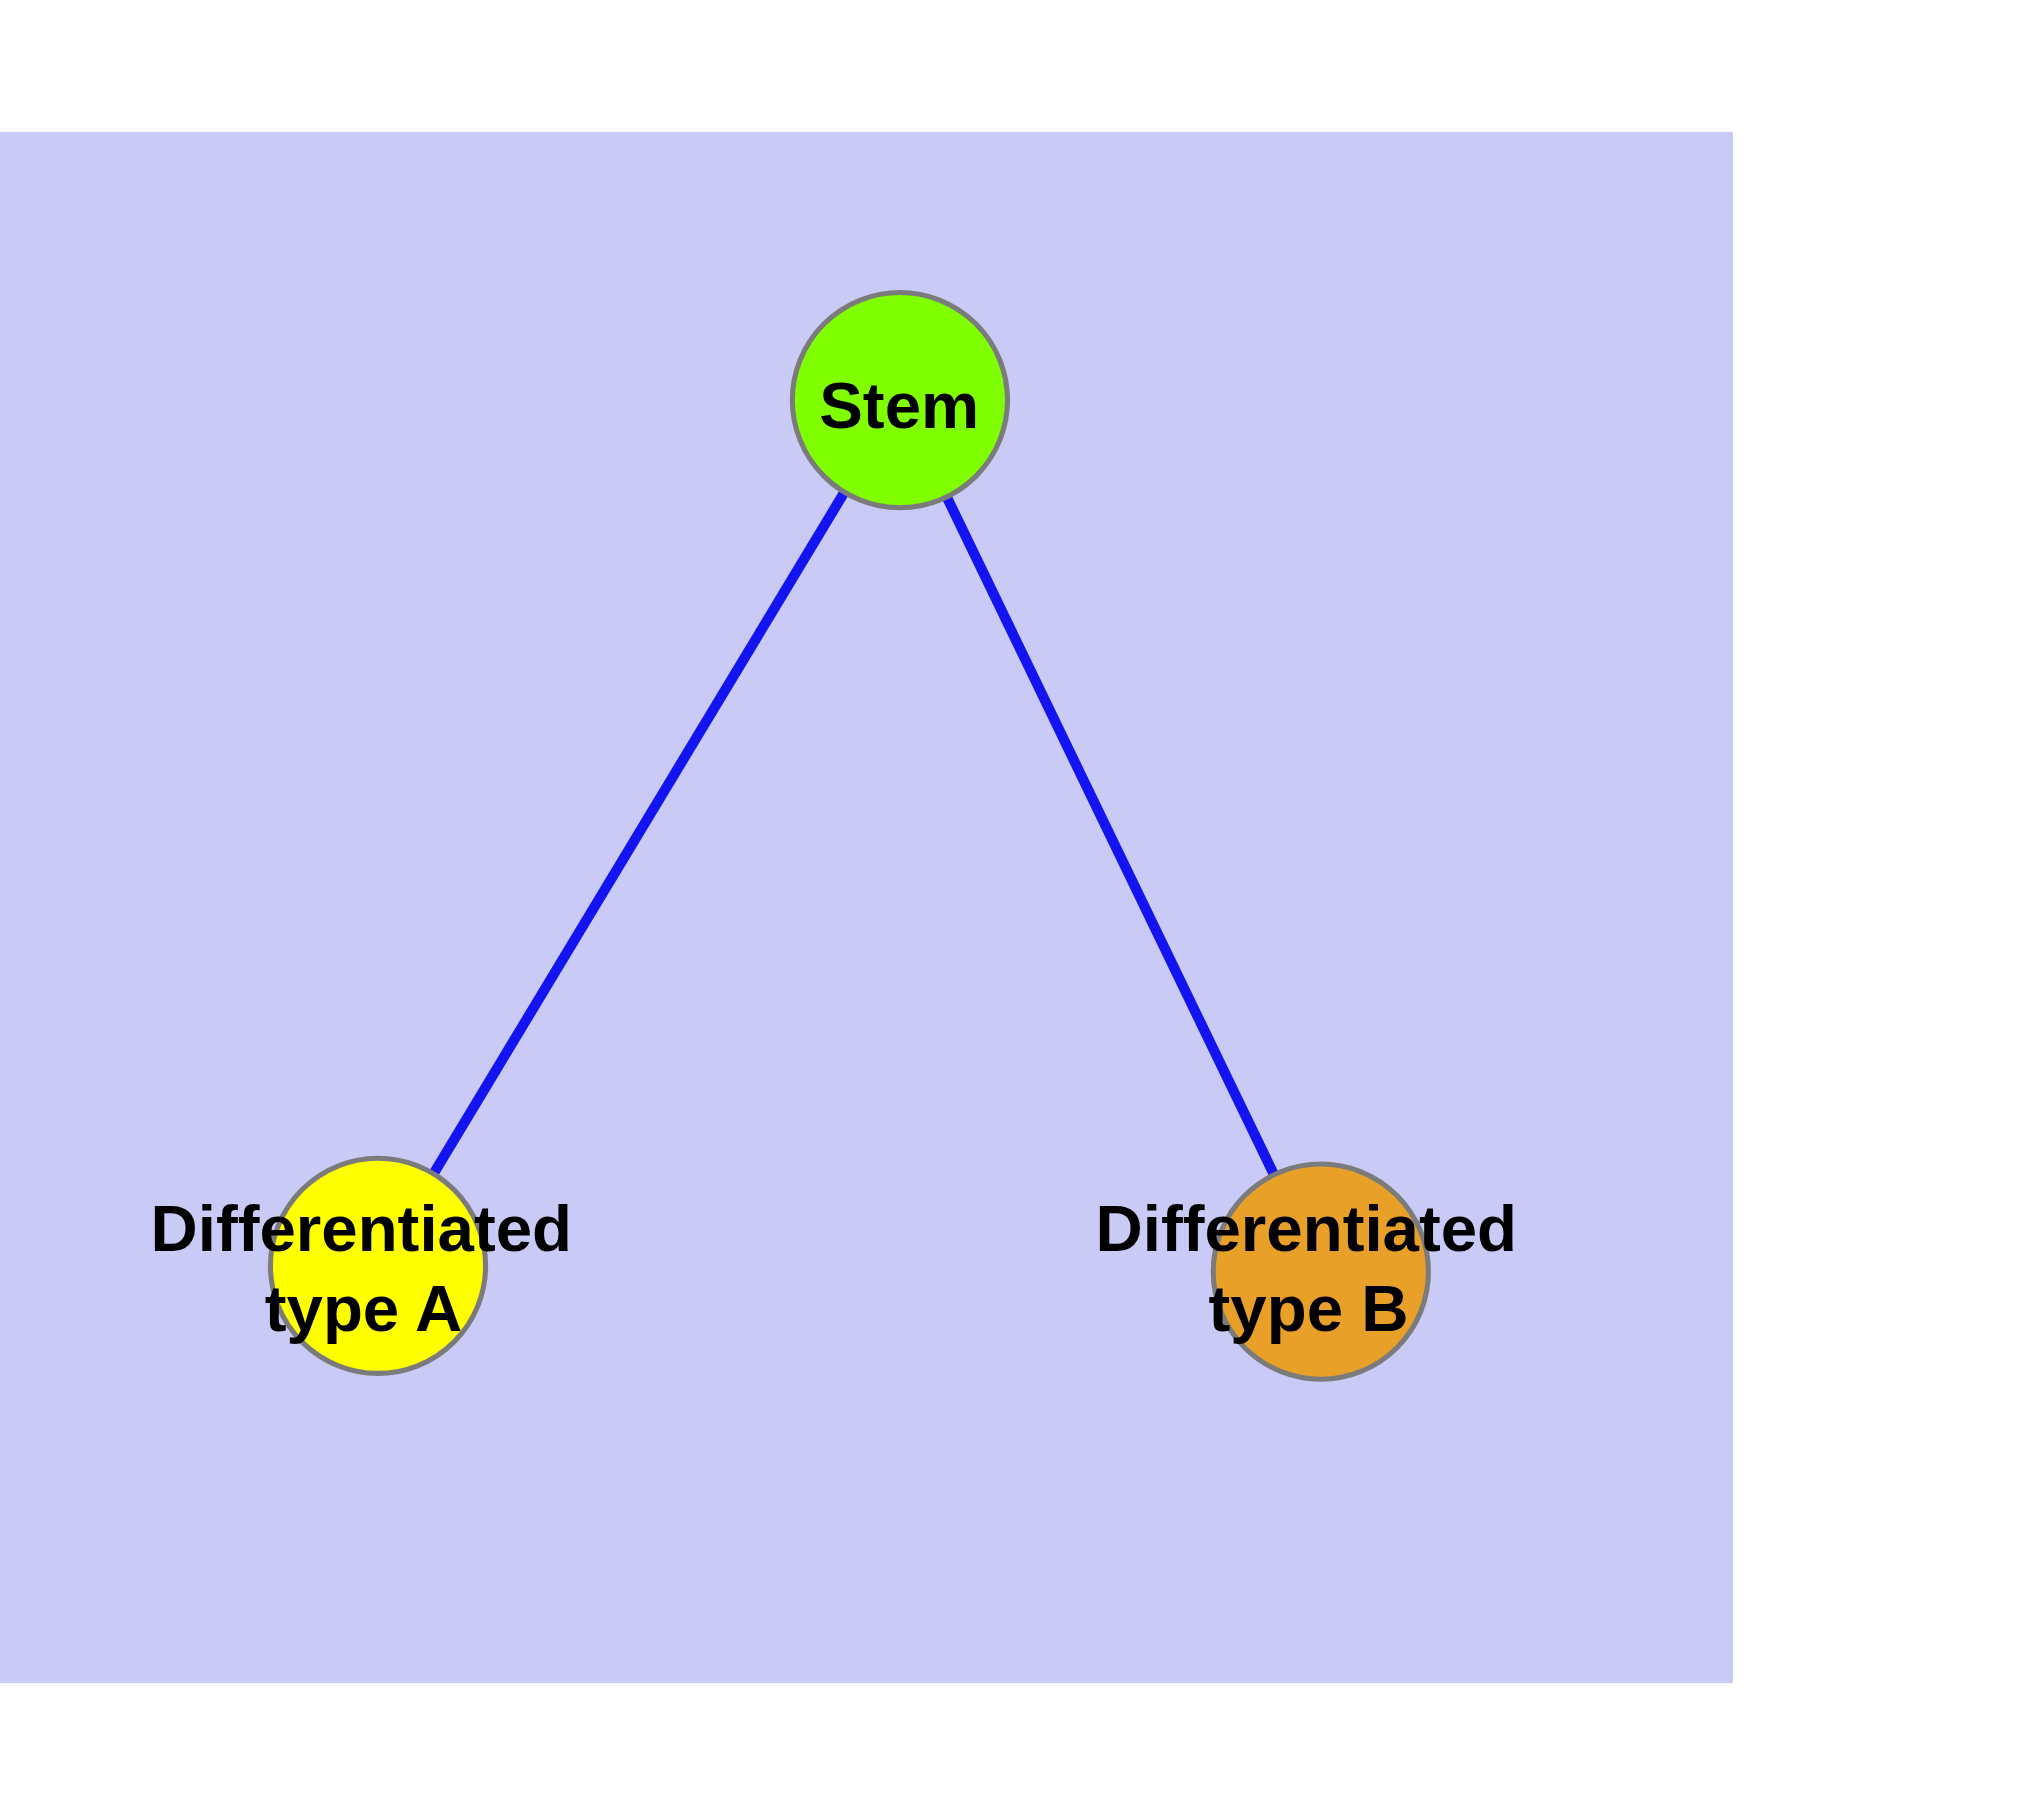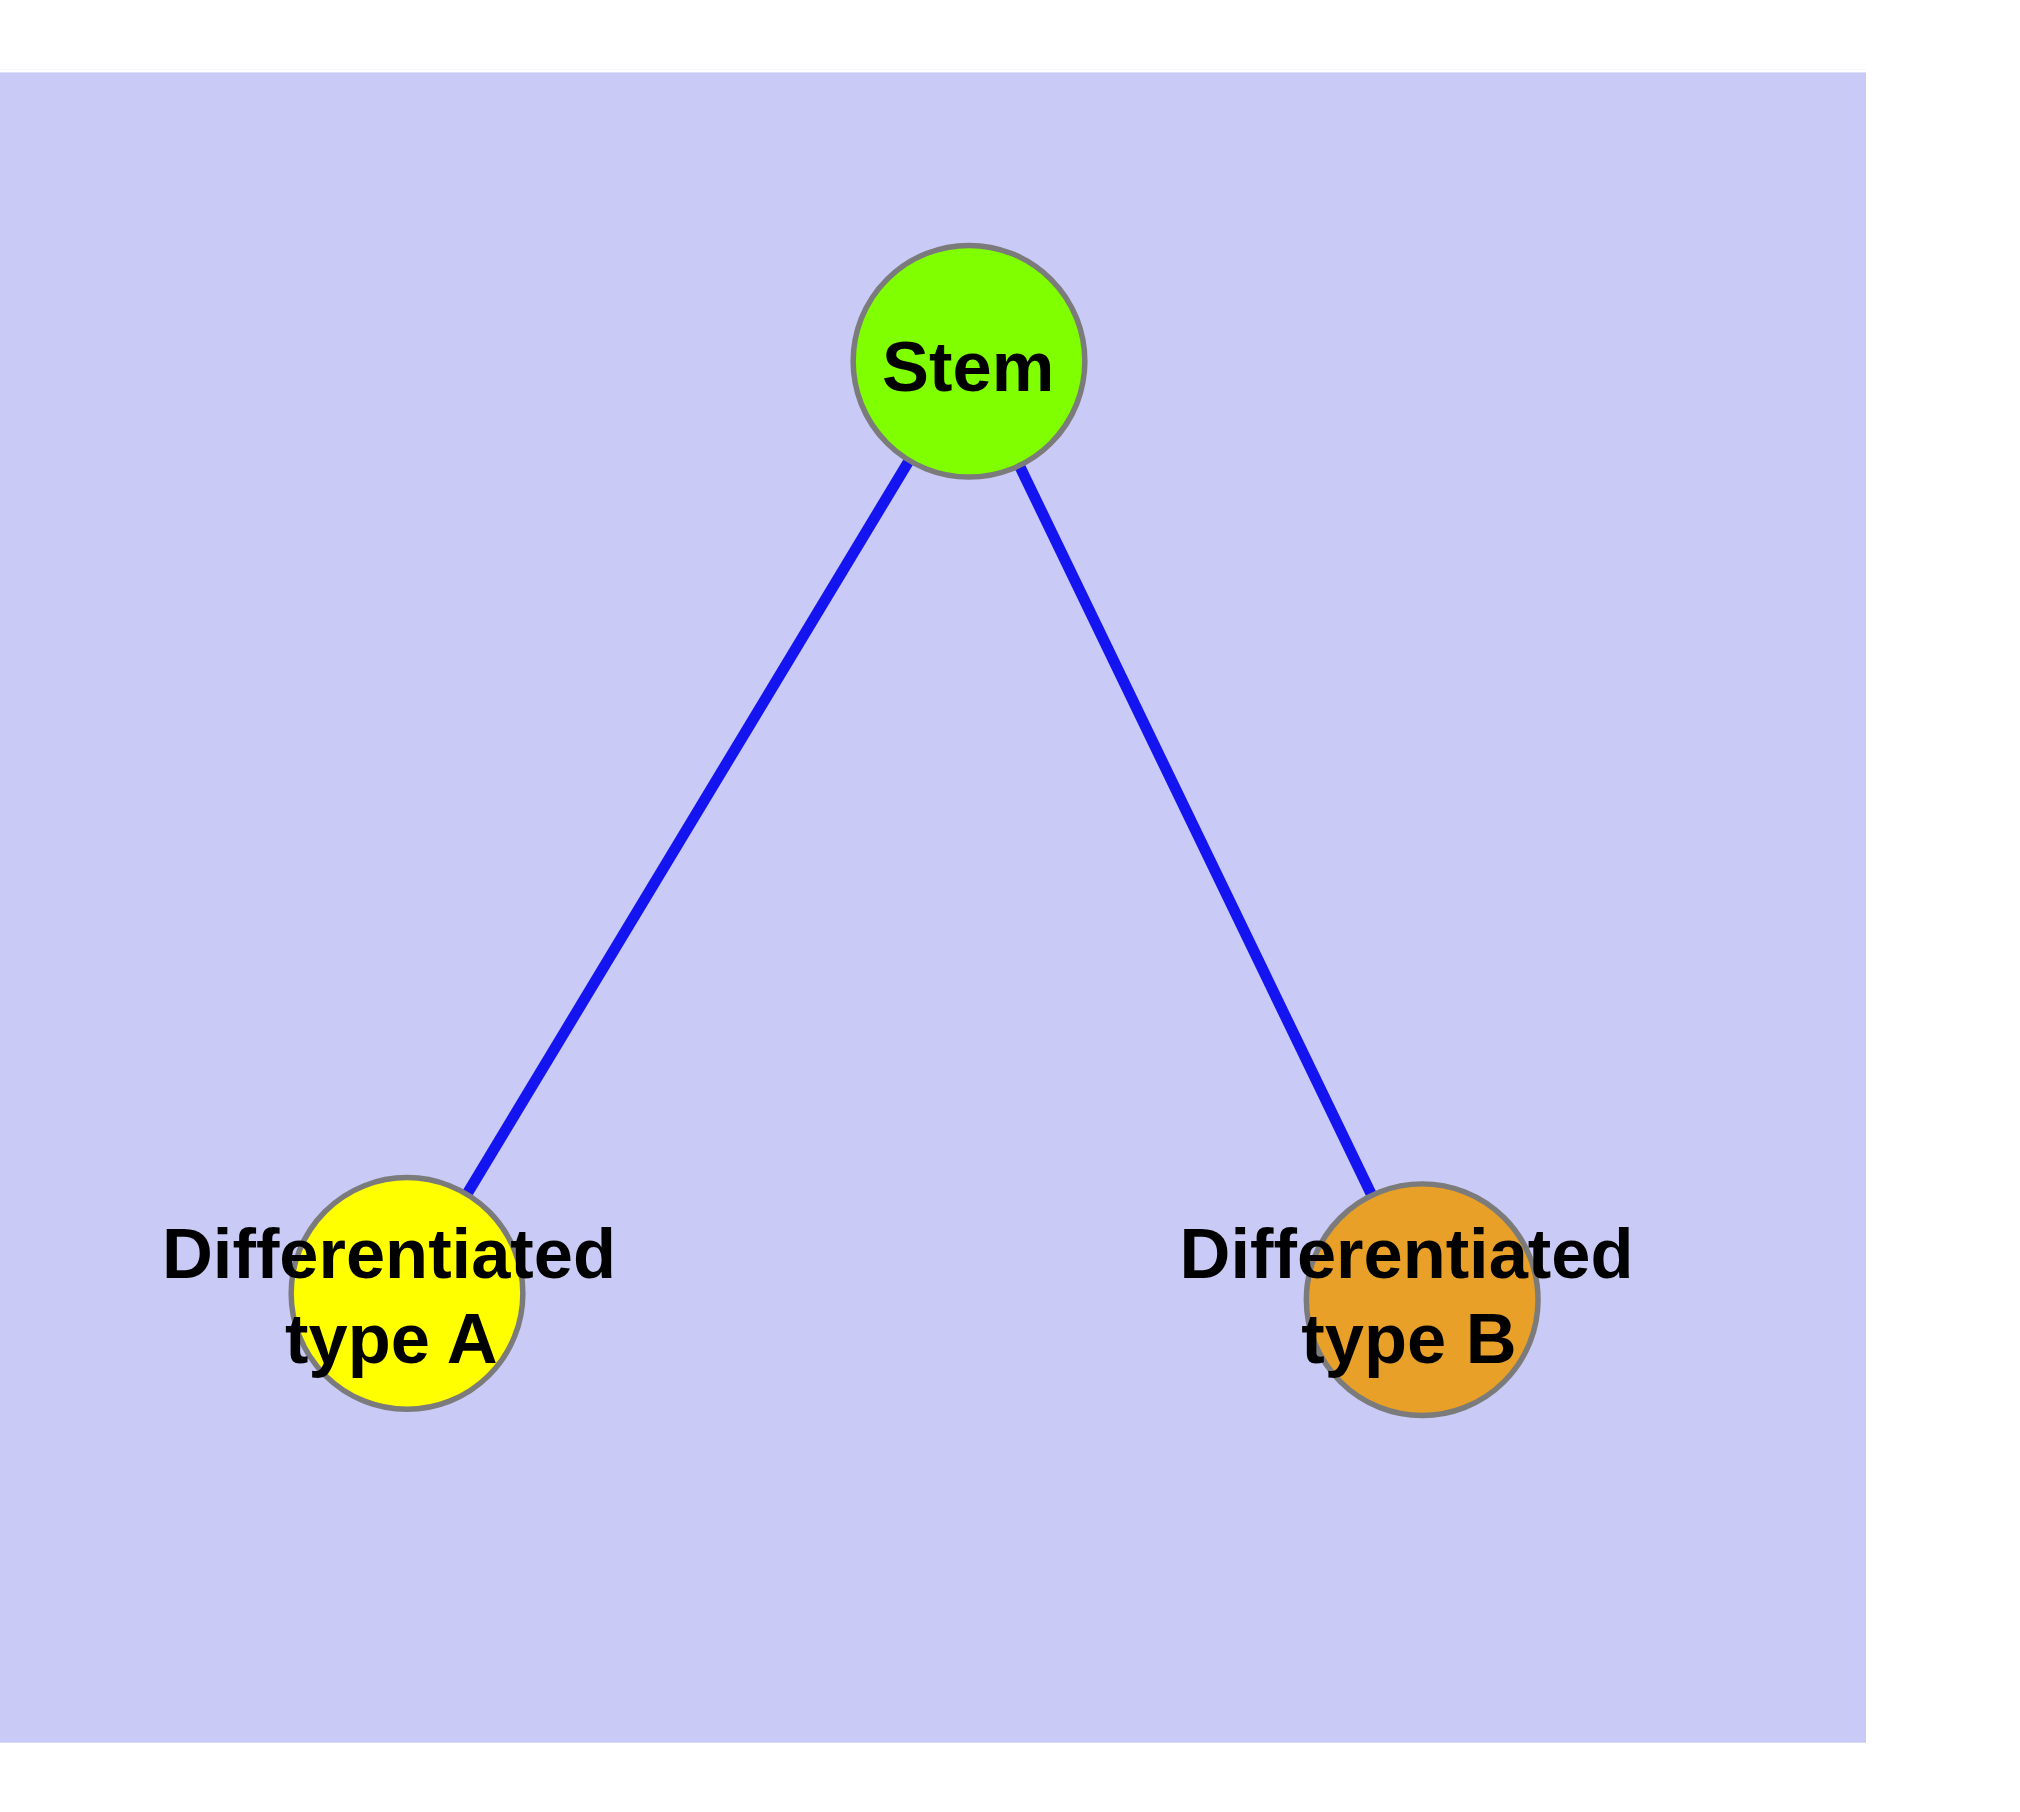--- a/index.html
+++ b/index.html
@@ -1,21 +1,21 @@
 <!DOCTYPE html>
 <html style="font-size:13.6px"><head>
 <meta charset="utf-8">
 <style>
   html, body {
     margin: 0;
     padding: 0;
     background: #ffffff;
   }
   .stage {
-    width: 1866px;
+    width: 1733px;
     height: 1812px;
     position: relative;
     overflow: hidden;
   }
   svg {
     display: block;
     width: 100%;
     height: 100%;
   }
   text {

